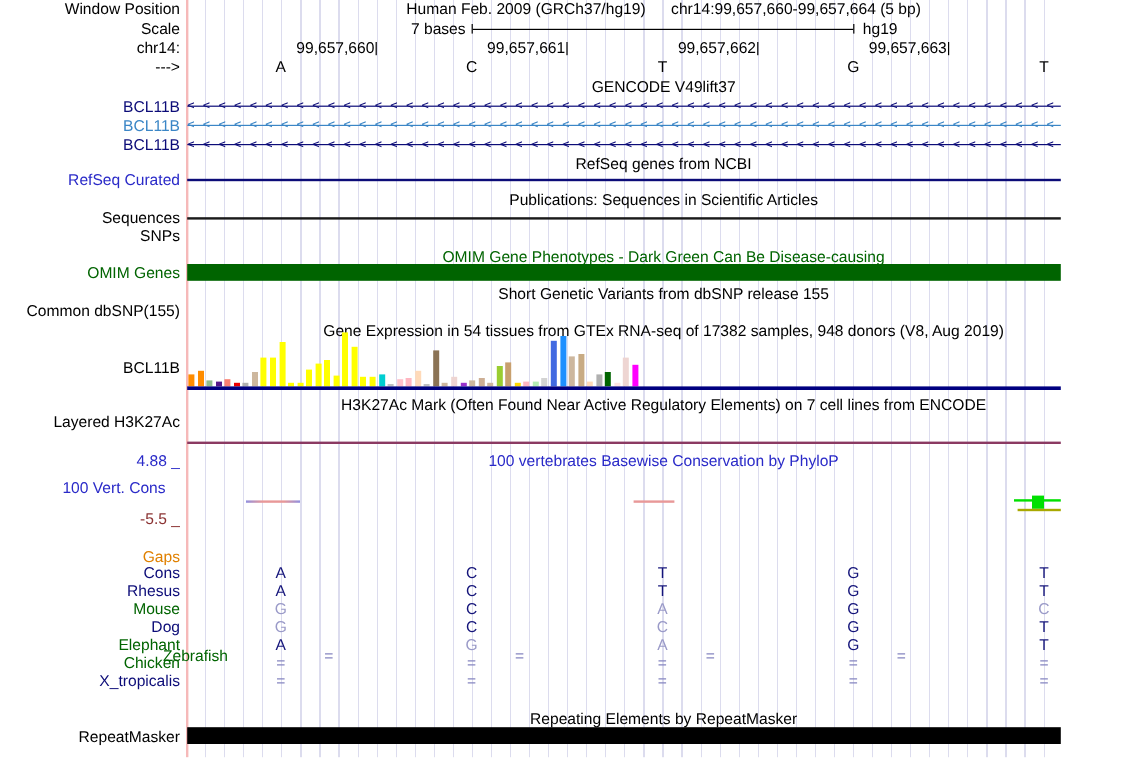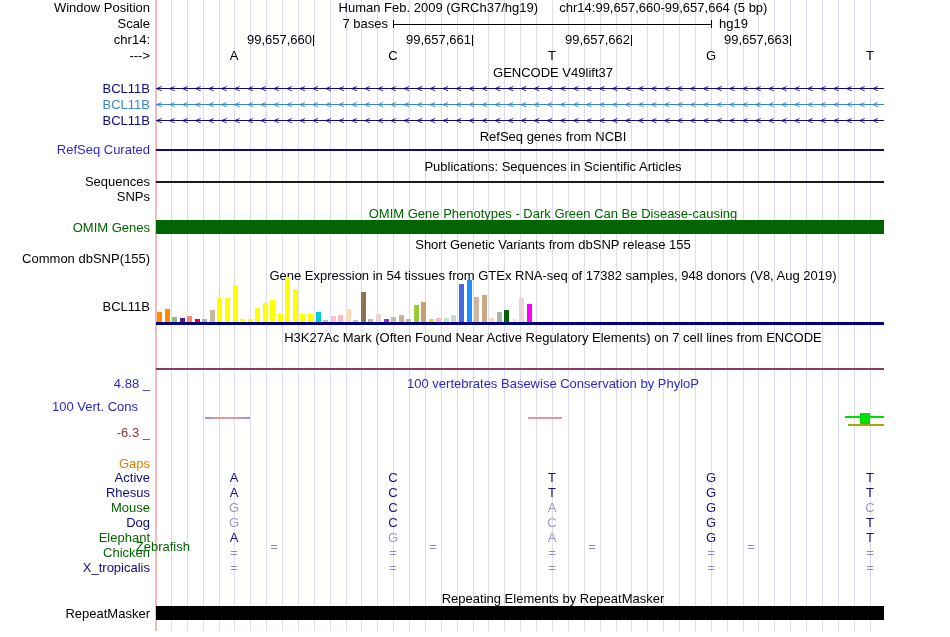--- a/index.html
+++ b/index.html
@@ -206,45 +206,48 @@
       <div class="bar" style="left: 348.3px; height: 12px; background: rgb(0, 100, 0);"></div>
       <div class="bar" style="left: 355.85px; height: 3px; background: rgb(255, 228, 225);"></div>
       <div class="bar" style="left: 363.4px; height: 24px; background: rgb(238, 213, 210);"></div>
       <div class="bar" style="left: 370.95px; height: 18px; background: rgb(255, 0, 255);"></div>
     </div>
   <div class="fullbar" style="top:322px;height:3px;background:#000080"></div>
 
   <div class="row" style="top:331px">
     <div class="trk title">H3K27Ac Mark (Often Found Near Active Regulatory Elements) on 7 cell lines from ENCODE</div>
   </div>
+  <div class="row" style="top:345px">
+    <div class="lbl">Layered H3K27Ac</div>
+  </div>
   <div class="fullbar" style="top:368px;height:2px;background:#8b3a62"></div>
 
   <div class="row" style="top:377px">
     <div class="lbl c-blue">4.88 _</div>
     <div class="trk title c-blue">100 vertebrates Basewise Conservation by PhyloP</div>
   </div>
   <div class="row" style="top:400px">
     <div class="lbl c-blue" style="left:-12px">100 Vert. Cons</div>
   </div>
   <div class="row" style="top:426px">
-    <div class="lbl c-maroon">-6.3 _</div>
+    <div class="lbl c-maroon">-5.5 _</div>
   </div>
 
   <div class="consmark" style="left:205px;top:417px;width:45px;height:2px;background:linear-gradient(to right,#9090e0,#e89898 30%,#e89898 70%,#9090e0)"></div>
   <div class="consmark" style="left:528px;top:417px;width:34px;height:2px;background:#e89898"></div>
   <div class="consmark" style="left:845px;top:416px;width:48px;height:2px;background:#00e000"></div>
   <div class="consmark" style="left:860px;top:413px;width:10px;height:11px;background:#00e000"></div>
   <div class="consmark" style="left:848px;top:424px;width:47px;height:2px;background:#a8a800"></div>
 
   <div class="row" style="top:457px">
     <div class="lbl c-orange">Gaps</div>
   </div>
   <div id="multizrows">
       <div class="row" style="top: 471px;">
-        <div class="lbl c-navy">Active</div>
+        <div class="lbl c-navy">Cons</div>
         <div class="trk">
           <span class="mzcell mz-d" style="left: 78px;">A</span>
           <span class="mzcell mz-d" style="left: 237px;">C</span>
           <span class="mzcell mz-d" style="left: 396px;">T</span>
           <span class="mzcell mz-d" style="left: 555px;">G</span>
           <span class="mzcell mz-d" style="left: 714px;">T</span>
         </div>
       </div>
       <div class="row" style="top: 486px;">
         <div class="lbl c-navy">Rhesus</div>

